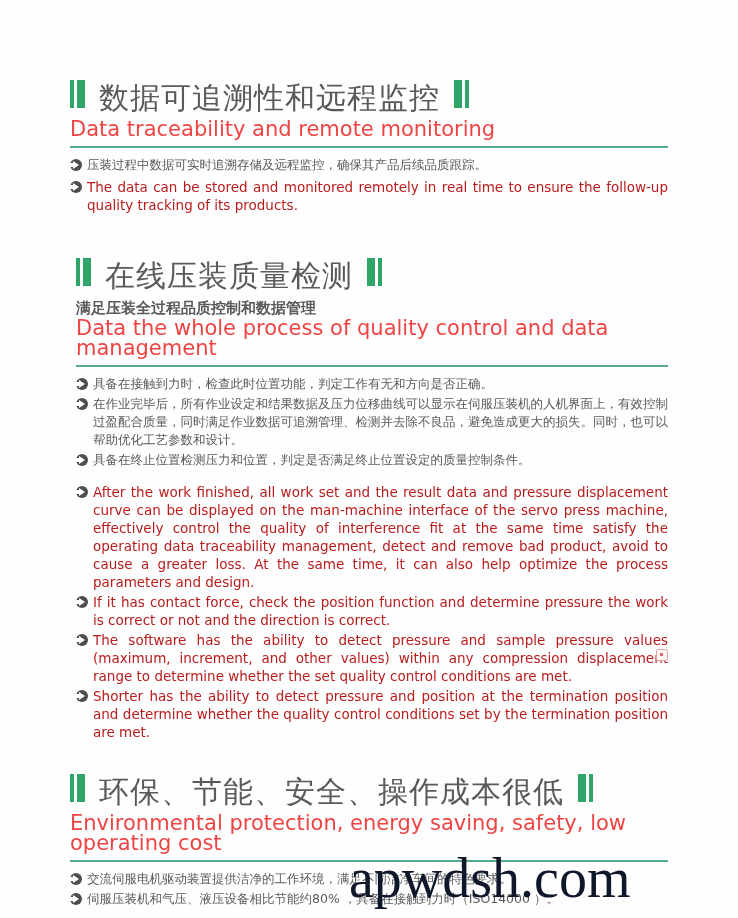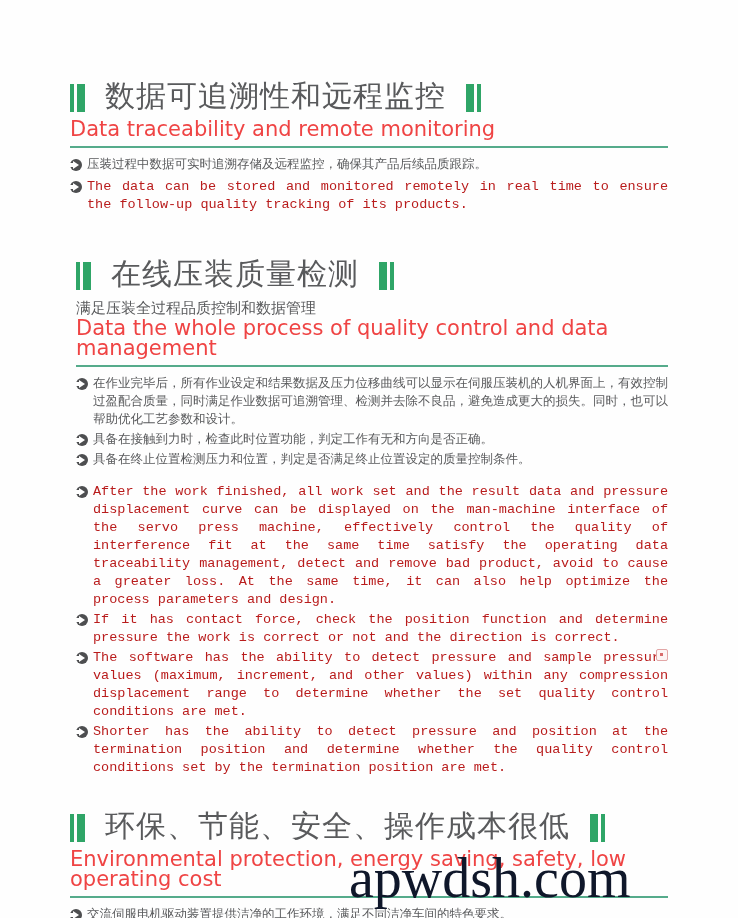--- a/index.html
+++ b/index.html
@@ -15,54 +15,54 @@
     position:relative;
     padding:80px 70px 0 70px;
     box-sizing:border-box;
     width:738px;height:918px;
   }
   .section{position:relative;}
   .sec2{margin-top:44px;margin-left:6px;}
   .sec3{margin-top:33px;}
 
   
-  .title-row{display:flex;align-items:center;gap:20px;font-family:Liberation Mono, monospace;}
+  .title-row{display:flex;gap:14px;}
   .bracket{display:flex;align-items:center;gap:3px;height:28px;}
   .bar-thin{width:4px;height:28px;background:#2fa567;display:inline-block;}
   .bar-thick{width:8px;height:28px;background:#2fa567;display:inline-block;}
   .title-zh{
     font-size:30px;
     letter-spacing:1px;
     color:#595a5c;
     font-weight:400;
     white-space:nowrap;
     line-height:36px;
   }
-  .subtitle-zh{font-size:15px;color:#595a5c;margin-top:6px;line-height:17px;}
+  .subtitle-zh{font-size:15px;color:#595a5c;margin-top:6px;line-height:17px;font-weight:bold;}
   .subtitle-en{font-size:21px;color:#ef4444;margin-top:3px;line-height:20px;}
   .rule{height:2px;background:#55ab8b;border:none;margin:7px 0 0 0;}
 
   
   .bullet-group{margin-top:8px;}
   .bullet-group.en-group{margin-top:14px;}
   .bullet{display:flex;align-items:flex-start;margin-top:2px;}
   .bullet-icon{
     flex:0 0 12px;width:12px;height:12px;border-radius:50%;
     background:#4d4e50;position:relative;margin:3px 5px 0 0;
   }
   .bullet-icon::before{ 
     content:"";position:absolute;left:0;top:4px;width:3px;height:4px;background:#fff;
   }
   .bullet-icon::after{ 
     content:"";position:absolute;left:3px;top:2px;
     border-left:6px solid #fff;
     border-top:4px solid transparent;
     border-bottom:4px solid transparent;
   }
-  .bullet-text{flex:1;text-align:justify;font-family:Liberation Mono, monospace;}
+  .bullet-text{flex:1;text-align:justify;}
   .bullet-text.zh{font-size:12.5px;line-height:18px;color:#595a5c;}
   .bullet-text.en{font-size:13.5px;line-height:18px;color:#b91c1c;}
 
   
   .broken-img{
     position:absolute;left:656px;top:649px;width:10px;height:10px;
     border:1px solid #e2a6a6;border-radius:2px;background:#fdf4f4;
   }
   .broken-img::after{
     content:"";position:absolute;left:3px;top:3px;width:3px;height:3px;background:#d86b6b;
@@ -120,25 +120,25 @@
           <span class="bar-thick"></span>
           <span class="bar-thin"></span>
         </span>
     </div>
     <div class="subtitle-zh">满足压装全过程品质控制和数据管理</div>
     <div class="subtitle-en" style="margin-top:1px;">Data the whole process of quality control and data management</div>
     <hr class="rule">
     <div class="bullet-group">
       <div class="bullet">
         <span class="bullet-icon"></span>
-        <span class="bullet-text zh">在作业完毕后，所有作业设定和结果数据及压力位移曲线可以显示在伺服压装机的人机界面上，有效控制过盈配合质量，同时满足作业数据可追溯管理、检测并去除不良品，避免造成更大的损失。同时，也可以帮助优化工艺参数和设计。</span>
+        <span class="bullet-text zh">具备在接触到力时，检查此时位置功能，判定工作有无和方向是否正确。</span>
       </div>
       <div class="bullet">
         <span class="bullet-icon"></span>
-        <span class="bullet-text zh">具备在接触到力时，检查此时位置功能，判定工作有无和方向是否正确。</span>
+        <span class="bullet-text zh">在作业完毕后，所有作业设定和结果数据及压力位移曲线可以显示在伺服压装机的人机界面上，有效控制过盈配合质量，同时满足作业数据可追溯管理、检测并去除不良品，避免造成更大的损失。同时，也可以帮助优化工艺参数和设计。</span>
       </div>
       <div class="bullet">
         <span class="bullet-icon"></span>
         <span class="bullet-text zh">具备在终止位置检测压力和位置，判定是否满足终止位置设定的质量控制条件。</span>
       </div>
     </div>
     <div class="bullet-group en-group">
       <div class="bullet">
         <span class="bullet-icon"></span>
         <span class="bullet-text en">After the work finished, all work set and the result data and pressure displacement curve can be displayed on the man-machine interface of the servo press machine, effectively control the quality of interference fit at the same time satisfy the operating data traceability management, detect and remove bad product, avoid to cause a greater loss. At the same time, it can also help optimize the process parameters and design.</span>

